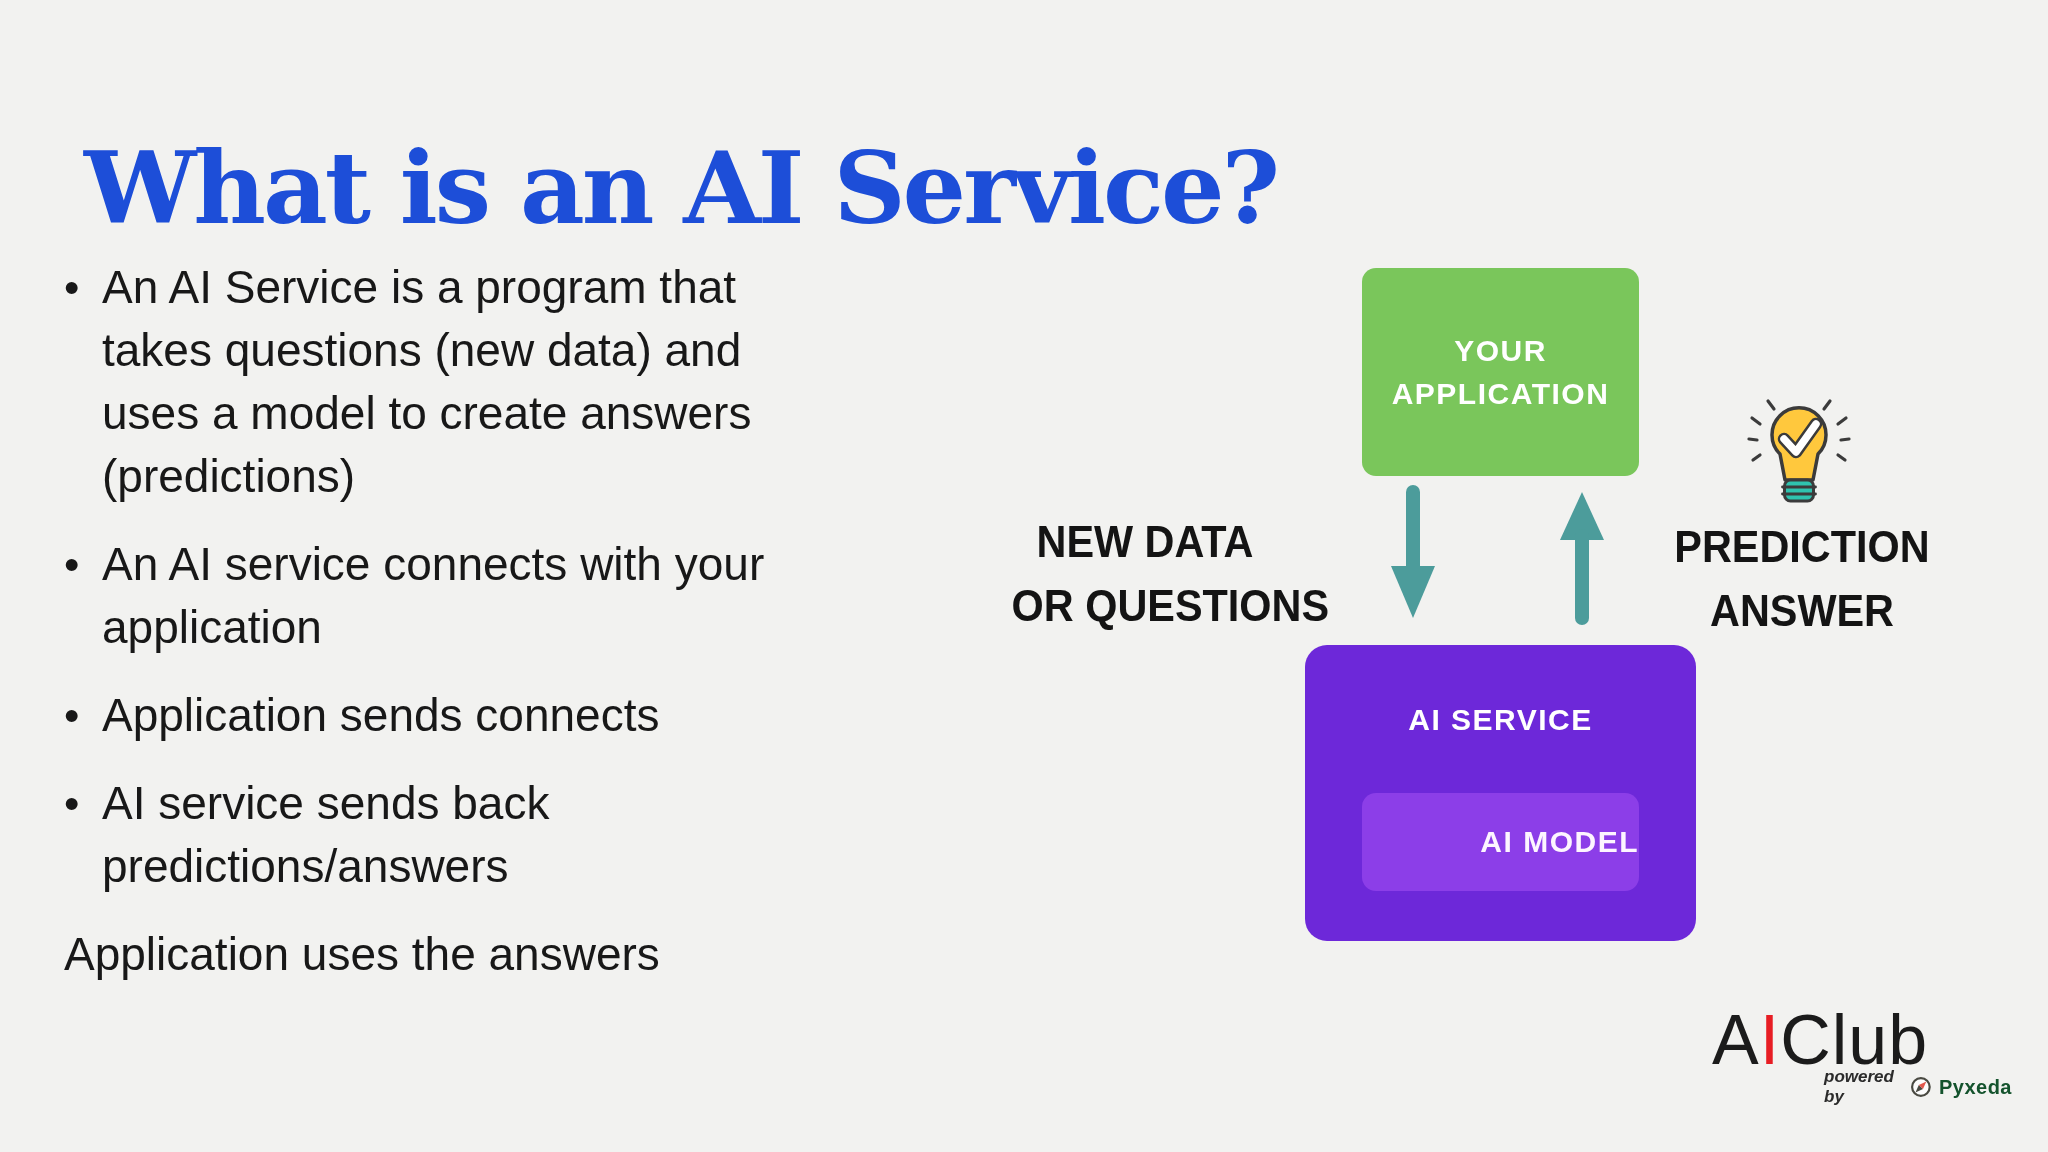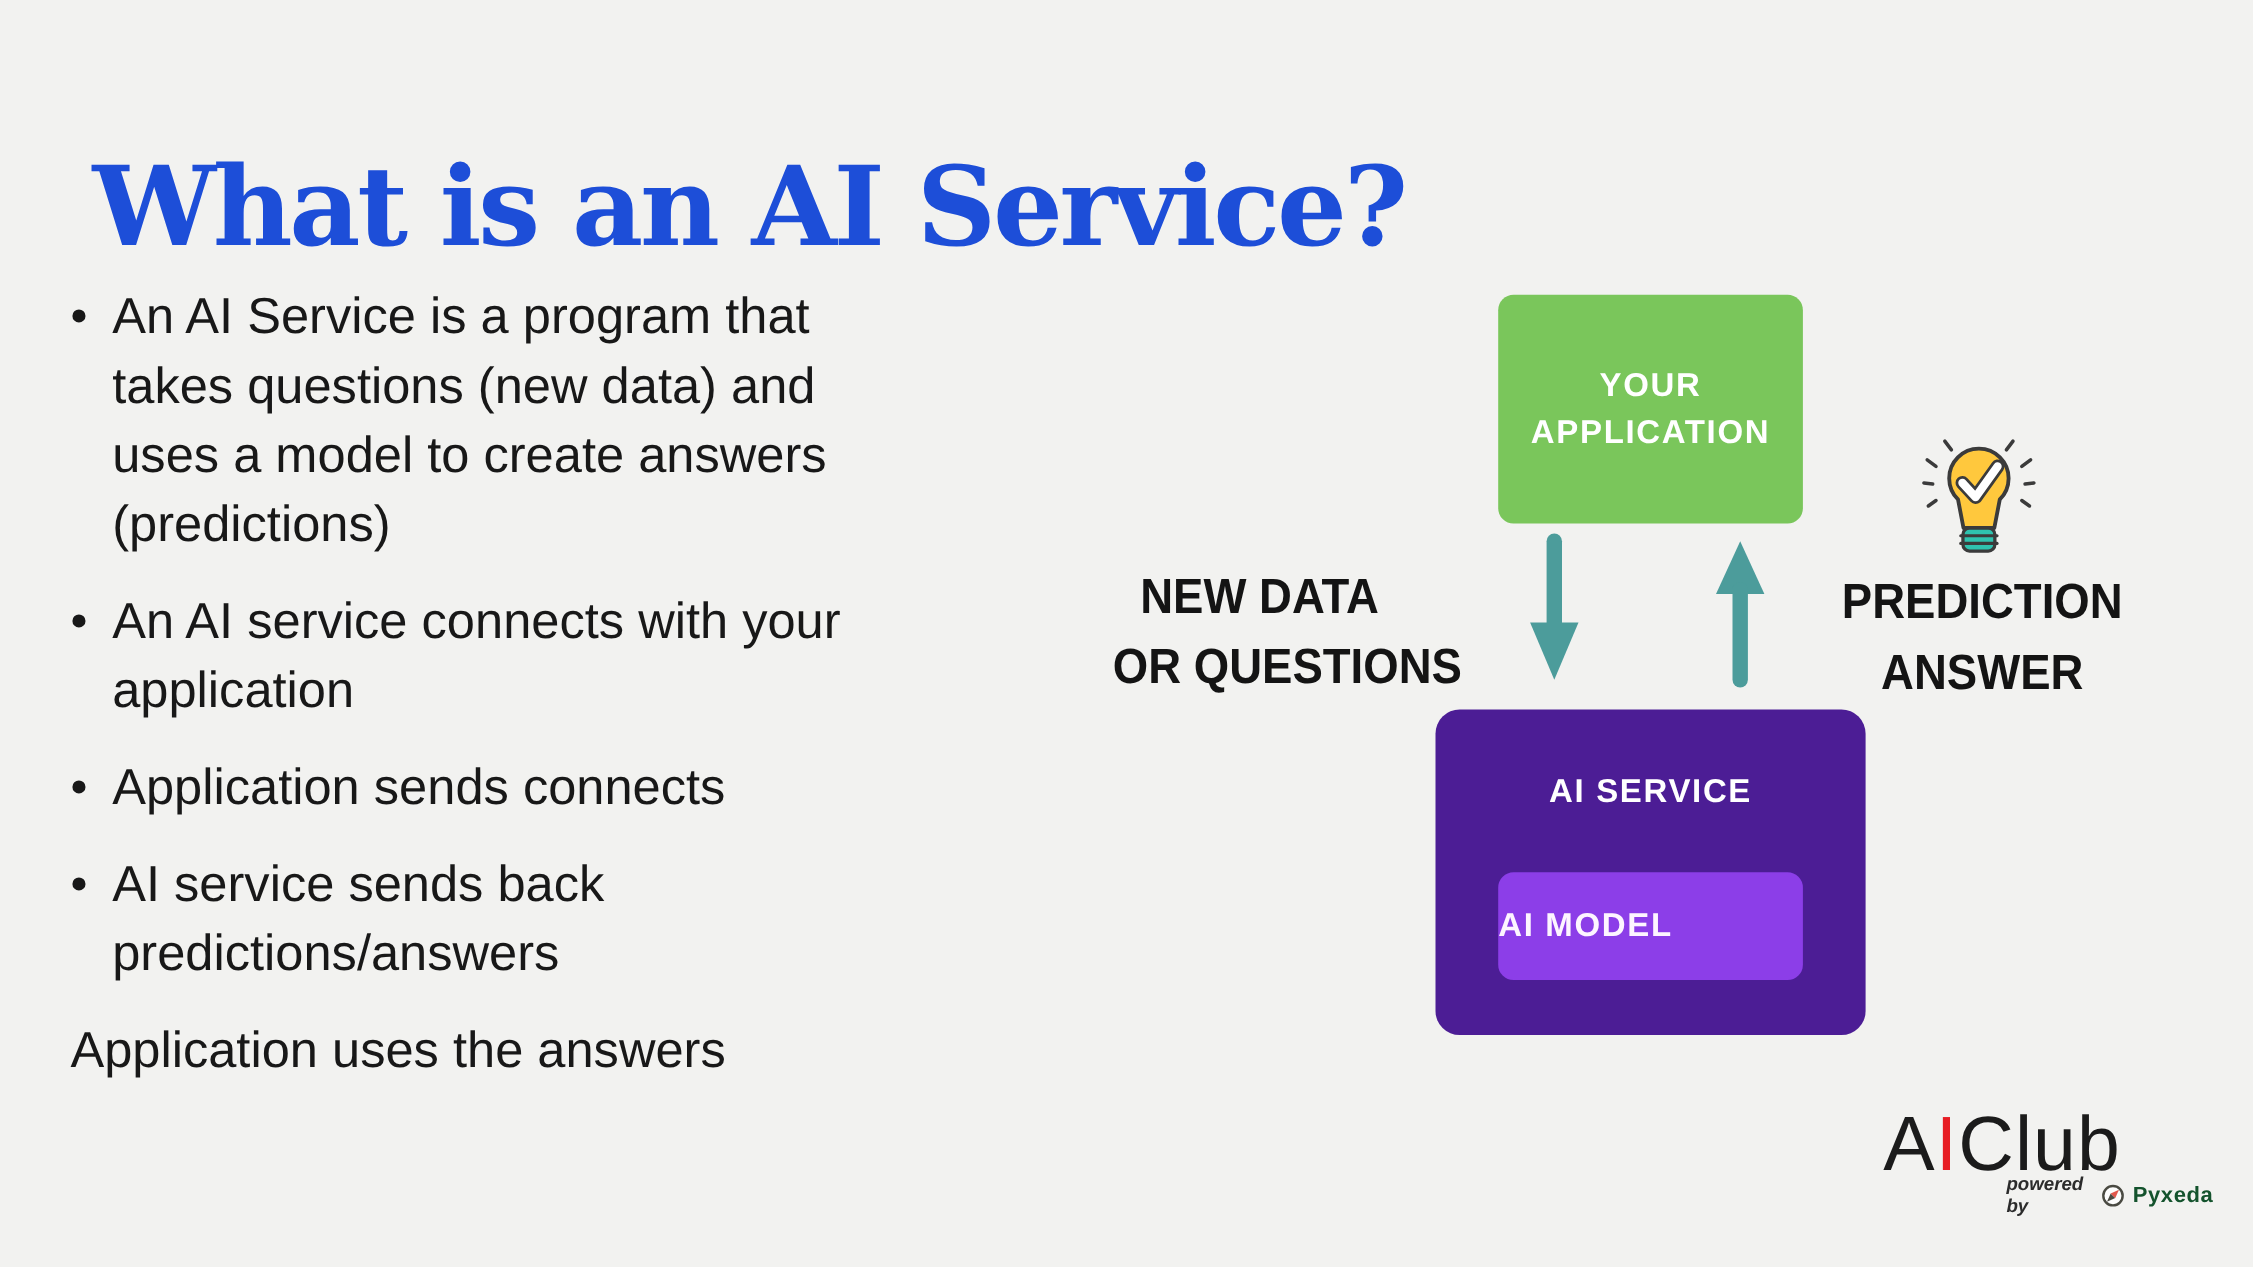--- a/index.html
+++ b/index.html
@@ -40,21 +40,21 @@
   .app-box span{display:block;width:230px;}
   .service-box{
     left:1305px;top:645px;width:391px;height:296px;border-radius:22px;
   }
   .service-label{
     position:absolute;left:0;right:0;top:58px;text-align:center;
     color:#ffffff;font-weight:700;font-size:30px;letter-spacing:1.5px;
   }
   .model-box{
     position:absolute;left:57px;top:148px;width:277px;height:98px;border-radius:14px;
-    display:flex;align-items:center;justify-content:flex-start;
+    display:flex;align-items:center;justify-content:flex-end;
     color:#fdf5ff;font-weight:700;font-size:30px;letter-spacing:1.5px;
   }
 
   
   .flow-label{
     text-align:center;color:#141414;font-weight:800;font-size:45px;line-height:64px;
     transform:scaleX(.92);transform-origin:center;
   }
   .flow-label span{display:block;white-space:nowrap;}
   .request-label{left:1000px;top:510px;width:290px;}
@@ -120,21 +120,21 @@
     <line x1="91" y1="57" x2="98" y2="62"></line>
   </g>
   <path d="M 33 56 A 27 27 0 1 1 71 56 L 66 82 L 38 82 Z" fill="#ffc83d" stroke="#3b3b3b" stroke-width="3.5" stroke-linejoin="round"></path>
   <rect x="37.5" y="82" width="29" height="21" rx="6" fill="#2fc3af" stroke="#3b3b3b" stroke-width="3"></rect>
   <line x1="35.5" y1="89" x2="68.5" y2="89" stroke="#3b3b3b" stroke-width="2.8" stroke-linecap="round"></line>
   <line x1="35.5" y1="96" x2="68.5" y2="96" stroke="#3b3b3b" stroke-width="2.8" stroke-linecap="round"></line>
   <path d="M37 41 L49 54 L69 26" fill="none" stroke="#3b3b3b" stroke-width="12.5" stroke-linecap="round" stroke-linejoin="round"></path>
   <path d="M37 41 L49 54 L69 26" fill="none" stroke="#ffffff" stroke-width="7.5" stroke-linecap="round" stroke-linejoin="round"></path>
 </svg>
 
-<div class="abs service-box" style="background-color: #4c1d95;">
+<div class="abs service-box" style="background-color: #6d28d9;">
   <div class="service-label">AI SERVICE</div>
   <div class="model-box" style="background-color: rgb(140, 62, 232);">
     <span>AI MODEL</span>
   </div>
 </div>
 
 <div class="abs logo">
   <div class="brand">
     <span>A</span><span class="accent" style="color: rgb(231, 29, 36);">I</span><span>Club</span>
   </div>

